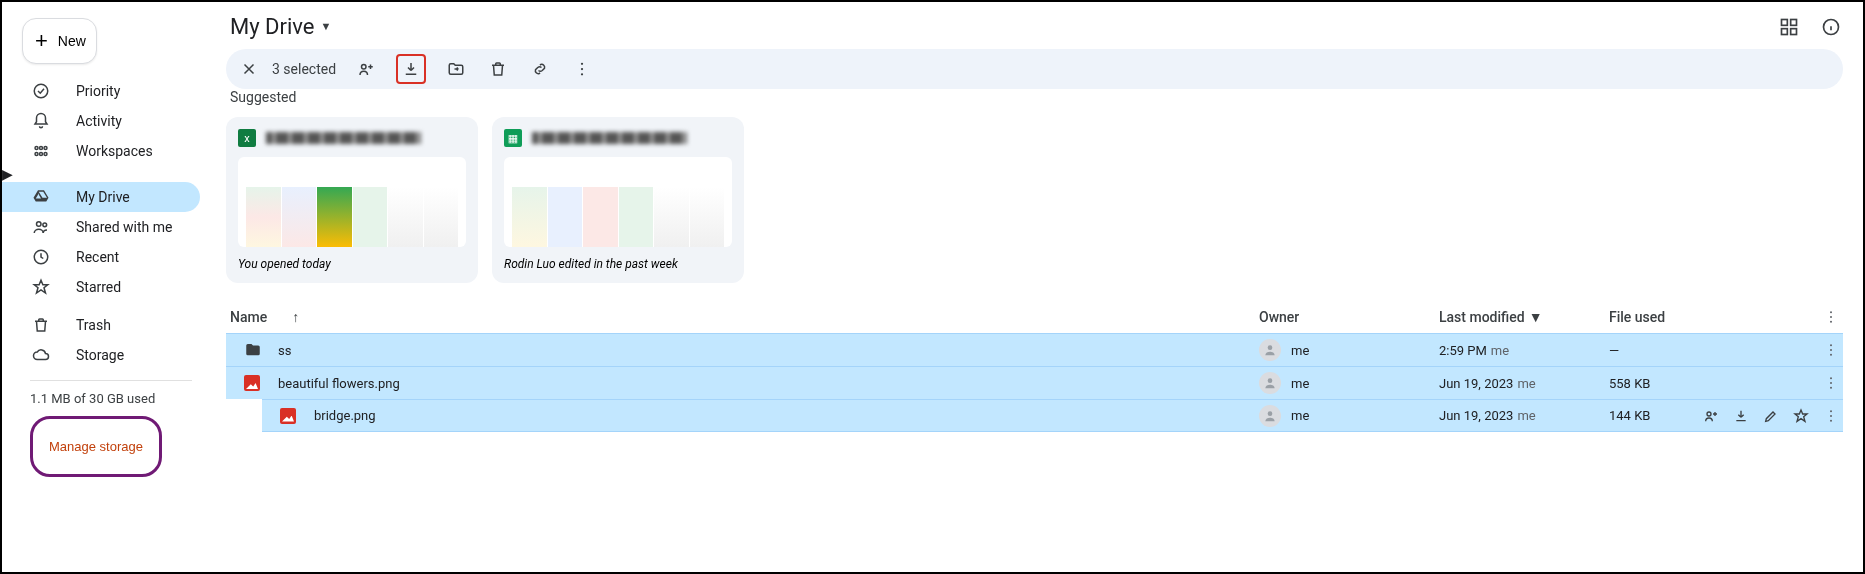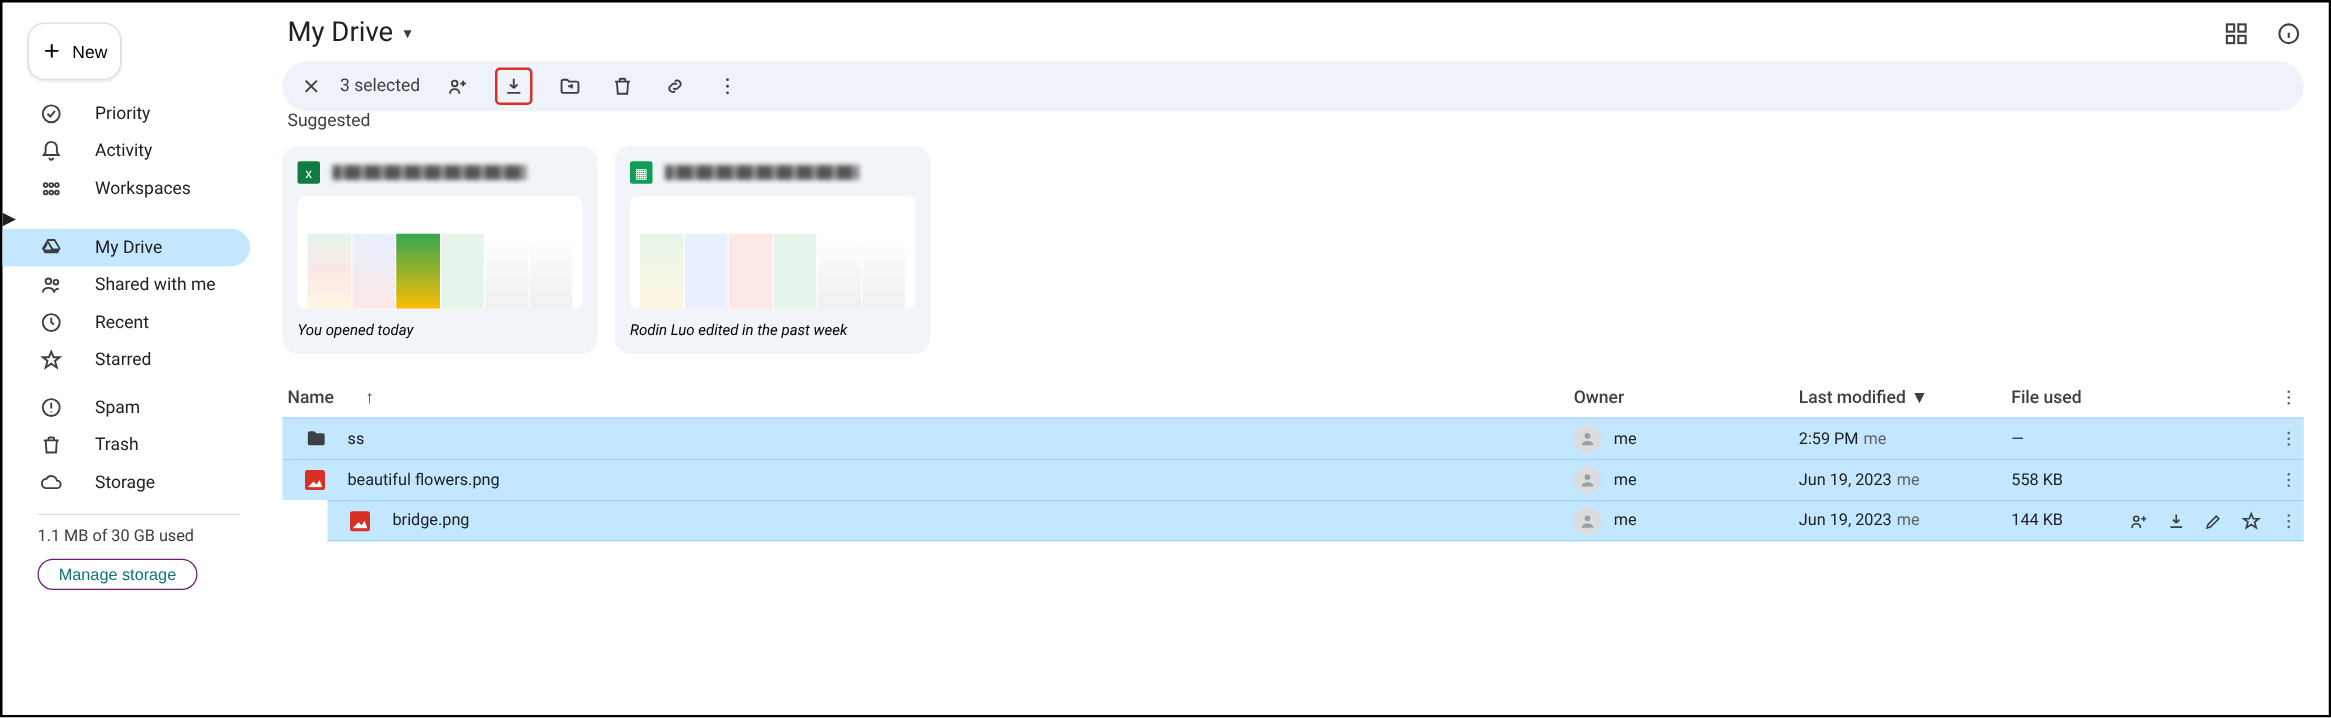--- a/index.html
+++ b/index.html
@@ -9,21 +9,21 @@
 .new-btn { margin: 4px 12px 12px 20px; width: 75px; height: 46px; border-radius: 14px; border: 1px solid #dadce0; background: #fff; display: flex; align-items: center; gap: 10px; padding: 0 12px; cursor: pointer; box-shadow: 0 1px 2px rgba(0,0,0,0.08); }
 .new-btn .plus { font-size: 22px; font-weight: 400; }
 .new-btn .lbl { font-size: 14px; }
 .nav-item { display: flex; align-items: center; gap: 26px; padding: 6px 18px 6px 30px; cursor: pointer; border-radius: 0 16px 16px 0; margin-right: 12px; height: 30px; }
 .nav-item.active { background: #c2e7ff; }
 .nav-item-wrap { position: relative; }
 .nav-icon { width: 18px; display: flex; justify-content: center; color: #3c4043; }
 .storage-section { margin-top: 4px; padding: 0 20px 0 28px; }
 .storage-divider { border-top: 1px solid #e0e0e0; margin: 6px 0 10px 0; }
 .storage-text { font-size: 13px; color: #3c4043; margin-bottom: 10px; }
-.manage-btn { border: 1px solid #701a75; color: #0f766e; background: #fff; border-radius: 20px; padding: 4px 16px; font-size: 13px; cursor: pointer; }
+.manage-btn { border: 3px solid #701a75; color: #c2410c; background: #fff; border-radius: 20px; padding: 20px 16px; font-size: 13px; cursor: pointer; }
 .main { flex: 1; padding: 12px 20px 0 14px; overflow: hidden; }
 .header-row { display: flex; align-items: center; justify-content: space-between; margin-bottom: 10px; padding-left: 4px; }
 .title-wrap { display: flex; align-items: center; gap: 6px; cursor: pointer; }
 .title { font-size: 22px; font-weight: 400; }
 .caret-down { font-size: 11px; color: #3c4043; }
 .header-actions { display: flex; gap: 18px; color: #3c4043; }
 .icon-btn { cursor: pointer; display: flex; align-items: center; justify-content: center; width: 24px; height: 24px; }
 .selection-bar { background: #eef3fa; border-radius: 28px; height: 40px; display: flex; align-items: center; gap: 18px; padding: 0 14px; margin-bottom: 0; }
 .sel-count { font-size: 14px; color: #3c4043; margin-left: -4px; }
 .sel-icon { color: #3c4043; cursor: pointer; display: flex; align-items: center; justify-content: center; width: 24px; height: 24px; }
@@ -153,29 +153,20 @@
           </svg>
         </span>
       <span>Starred</span>
     </div>
 
     <div style="height:8px"></div>
 
     <div class="nav-item">
       <span class="nav-icon">
           <svg width="18" height="18" viewBox="0 0 24 24" fill="none" stroke="currentColor" stroke-width="2">
-            <circle cx="12" cy="12" r="9"></circle>
-            <path d="M12 7v6M12 16v1"></path>
-          </svg>
-        </span>
-      <span>Spam</span>
-    </div>
-    <div class="nav-item">
-      <span class="nav-icon">
-          <svg width="18" height="18" viewBox="0 0 24 24" fill="none" stroke="currentColor" stroke-width="2">
             <path d="M4 7h16M9 7V5a1 1 0 011-1h4a1 1 0 011 1v2M6 7l1 13h10l1-13"></path>
           </svg>
         </span>
       <span>Trash</span>
     </div>
     <div class="nav-item">
       <span class="nav-icon">
           <svg width="18" height="18" viewBox="0 0 24 24" fill="none" stroke="currentColor" stroke-width="2">
             <path d="M7 18a5 5 0 010-10 6 6 0 0111 2 4 4 0 010 8H7z"></path>
           </svg>

